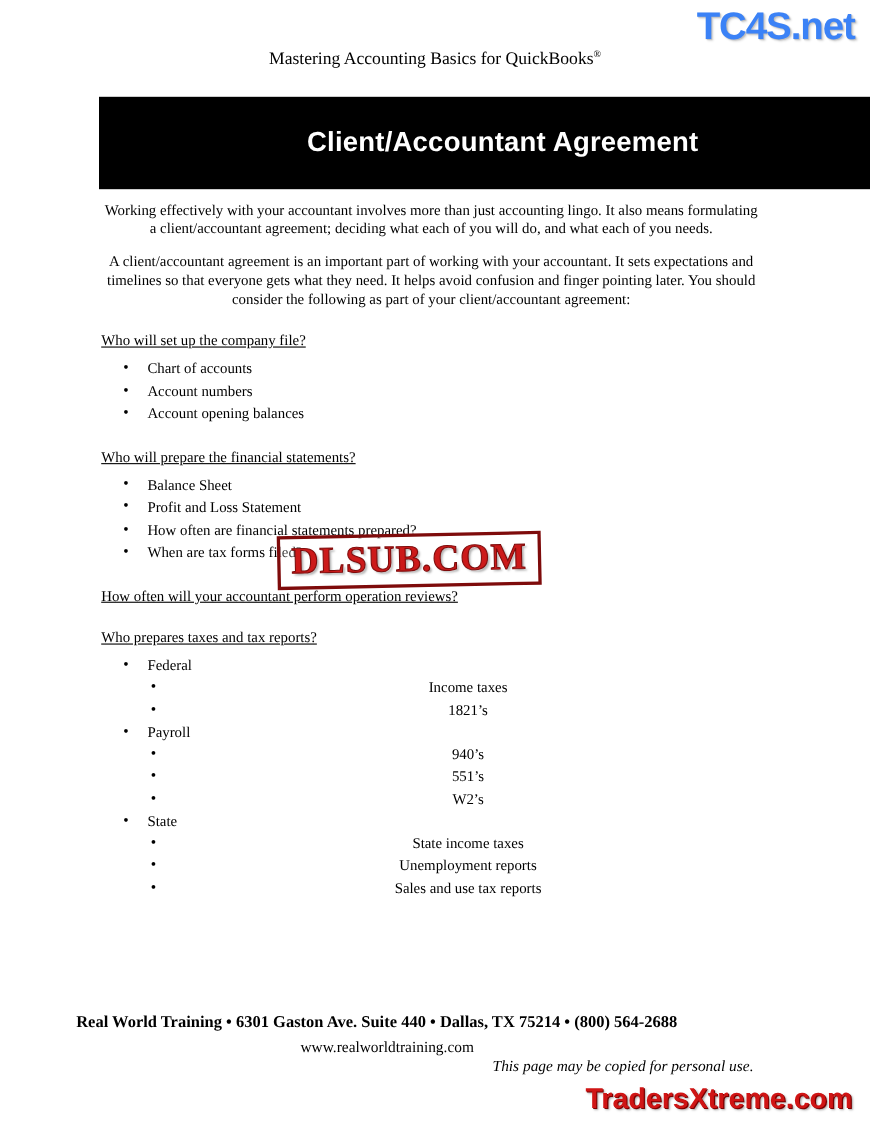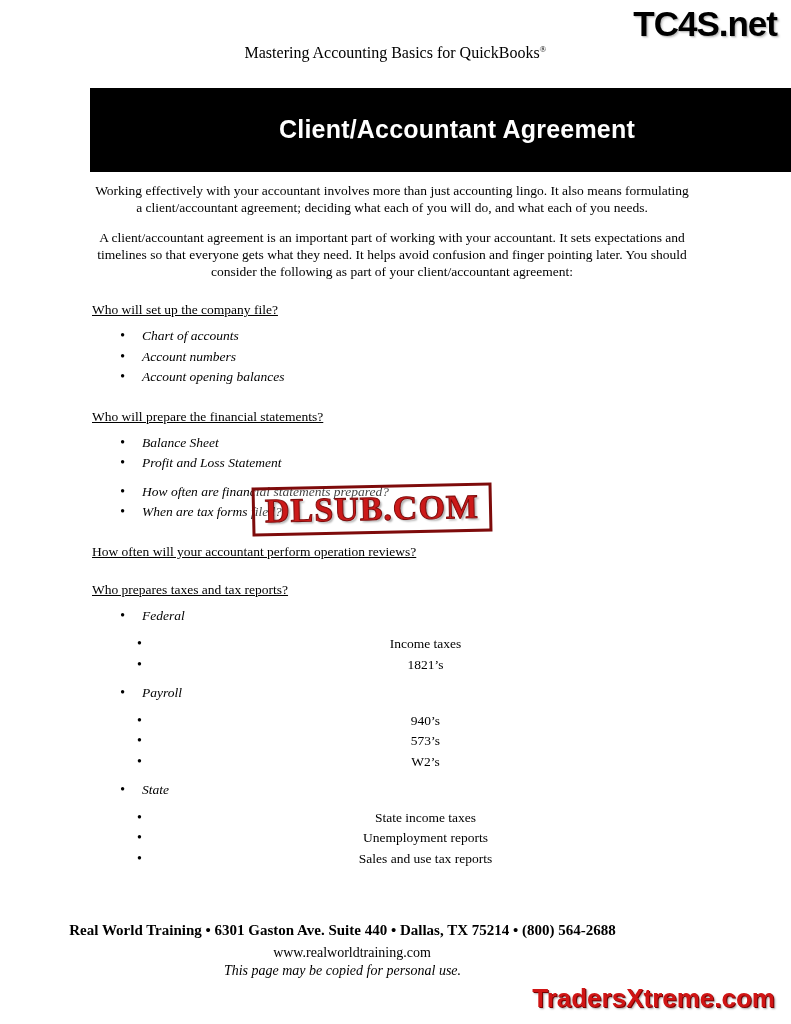--- a/index.html
+++ b/index.html
@@ -24,21 +24,21 @@
 
   
   .wm-top-right {
     position: absolute;
     top: 4px;
     right: 14px;
     font-family: "Liberation Sans", sans-serif;
     font-weight: bold;
     font-size: 35px;
     letter-spacing: -1px;
-    color: #000000;
+    color: #3b82f6;
     text-shadow: 1px 1px 1px #bdbdbd, 2px 2px 2px #dedede;
     user-select: none;
     margin-left: 8px;
   }
   .wm-bottom-right {
     position: absolute;
     bottom: 10px;
     right: 16px;
     font-family: "Liberation Sans", sans-serif;
     font-weight: bold;
@@ -115,23 +115,22 @@
     line-height: 1.28;
     text-align: center;
   }
   .section-q {
     margin: 22px 0 7px 0;
     font-size: 13.5px;
     text-decoration: underline;
   }
   ul.bullets {
     list-style: none;
-    margin: 8px;
+    margin: 0;
     padding: 0;
-    font-style: italic;
   }
   ul.bullets > li {
     position: relative;
     font-size: 13.5px;
     line-height: 1.5;
     padding-left: 22px;
     margin-left: 20px;
   }
   ul.bullets > li::before {
     content: "\2022";
@@ -175,20 +174,21 @@
   }
   .footer .line2 {
     font-size: 14px;
     margin-top: 6px;
     padding-left: 19px;
   }
   .footer .line3 {
     font-size: 14px;
     font-style: italic;
     margin-top: 2px;
+    text-align: right;
   }
 </style>
 </head>
 <body>
 
 <div class="page">
 
   <div class="running-head">
     <span>Mastering Accounting Basics for QuickBooks</span><sup>®</sup>
   </div>
@@ -230,21 +230,21 @@
     </ul>
     <ul class="sub">
       <li>Income taxes</li>
       <li>1821’s</li>
     </ul>
     <ul class="bullets">
       <li>Payroll</li>
     </ul>
     <ul class="sub">
       <li>940’s</li>
-      <li>573’s</li>
+      <li>551’s</li>
       <li>W2’s</li>
     </ul>
     <ul class="bullets">
       <li>State</li>
     </ul>
     <ul class="sub">
       <li>State income taxes</li>
       <li>Unemployment reports</li>
       <li>Sales and use tax reports</li>
     </ul>

